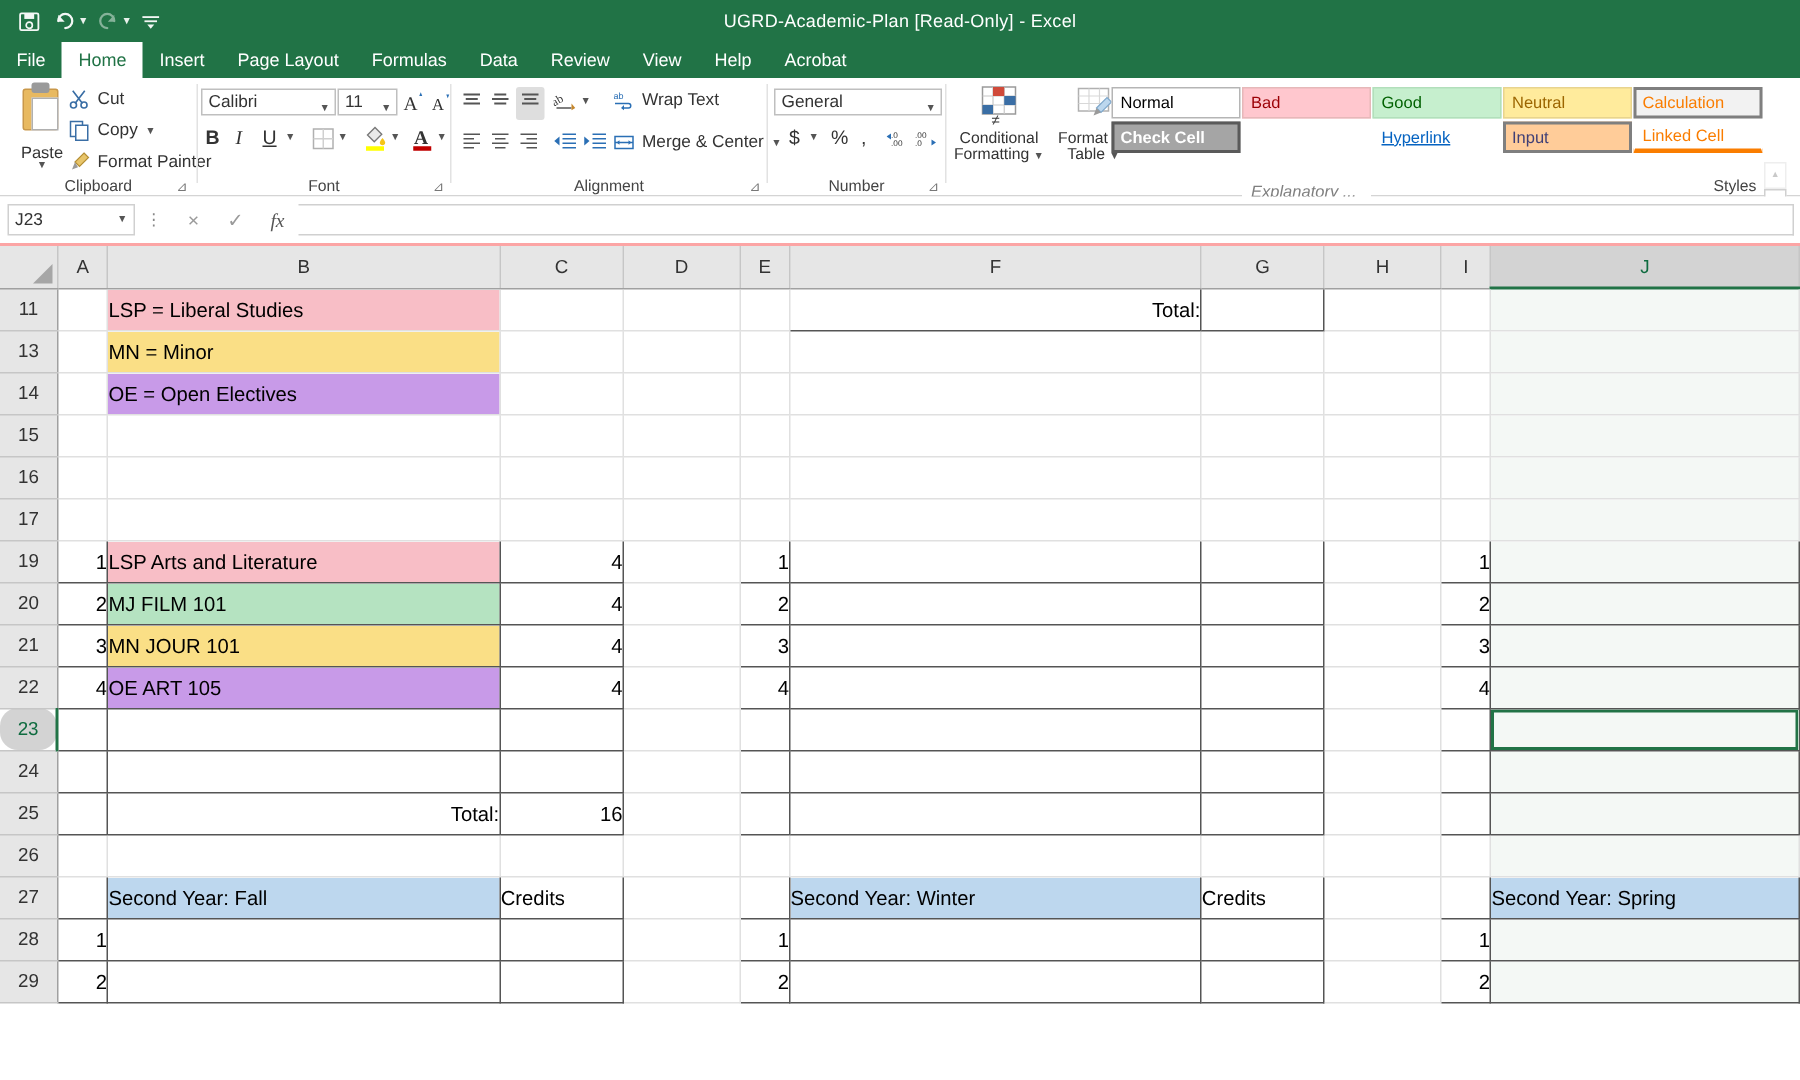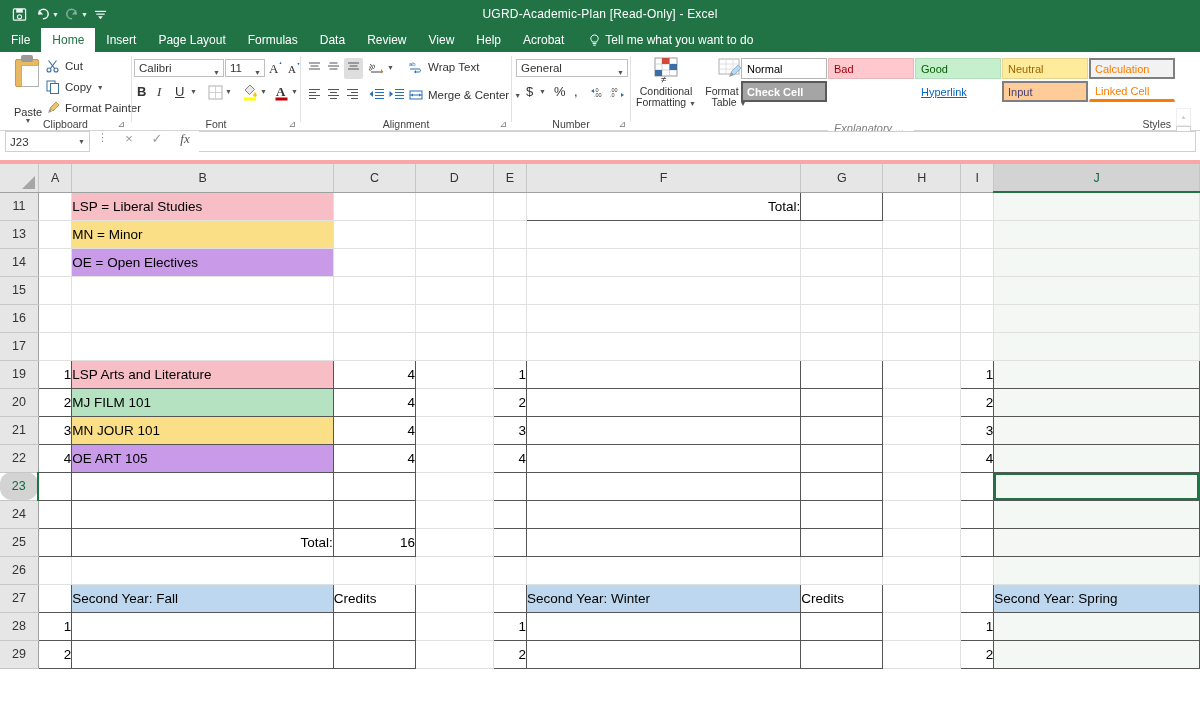--- a/index.html
+++ b/index.html
@@ -59,21 +59,21 @@
   .dialog-launcher {
     position: absolute; bottom: 2px; font-size: 9px; color: #777;
   }
 
   
   .paste-btn { position: absolute; left: 6px; top: 3px; width: 44px; text-align: center; }
   .clip-icon { width: 30px; height: 34px; margin: 0 auto; position: relative; }
   .clip-body { position: absolute; left: 2px; top: 4px; width: 24px; height: 28px; background: #e8b960; border: 1px solid #c9984a; border-radius: 2px; }
   .clip-top { position: absolute; left: 8px; top: 0px; width: 12px; height: 7px; background: #9a9a9a; border-radius: 2px; }
   .clip-page { position: absolute; left: 8px; top: 10px; width: 18px; height: 22px; background: #fff; border: 1px solid #b0b0b0; }
-  .paste-label { font-size: 11px; color: #333; margin-top: 17px; }
+  .paste-label { font-size: 11px; color: #333; margin-top: 7px; }
   .paste-caret { font-size: 7px; color: #555; line-height: 6px; }
   .clip-item {
     position: absolute; left: 46px; font-size: 11.5px; color: #333;
     display: flex; align-items: center; gap: 5px; white-space: nowrap;
   }
   .mini-ico { width: 14px; height: 14px; display: inline-block; position: relative; }
 
   
   .fontname {
     position: absolute; left: 134px; top: 7px; width: 90px; height: 18px;
@@ -110,22 +110,22 @@
   }
   .sc-arrows { position: absolute; left: 1176px; top: 56px; width: 15px; height: 54px; }
   .sc-arrow {
     width: 15px; height: 18px; border: 1px solid #d0d0d0; background: #fff;
     display: flex; align-items: center; justify-content: center; font-size: 6px; color: #666;
   }
 
   
   .fbar {
     position: absolute; top: 131px; left: 0; width: 1200px; height: 33px;
-    background: #fff; border-bottom: 4px solid #fca5a5;
-    display: flex; align-items: flex-start;
+    background: #fff; border-bottom: 2px solid #fca5a5;
+    display: flex; align-items: center;
   }
   .namebox {
     margin-left: 5px; width: 85px; height: 21px; border: 1px solid #d0d0d0;
     background: #fff; font-size: 11.5px; color: #333;
     display: flex; align-items: center; padding: 0 4px; position: relative;
   }
   .nb-caret { position: absolute; right: 4px; font-size: 7px; color: #555; }
   .fb-dots { margin: 0 7px; color: #888; font-size: 11px; letter-spacing: 0; }
   .fb-ico { width: 28px; text-align: center; color: #9a9a9a; font-size: 13px; }
   .fb-input {
@@ -235,30 +235,20 @@
     <div class="tab">File</div>
     <div class="tab active">Home</div>
     <div class="tab">Insert</div>
     <div class="tab">Page Layout</div>
     <div class="tab">Formulas</div>
     <div class="tab">Data</div>
     <div class="tab">Review</div>
     <div class="tab">View</div>
     <div class="tab">Help</div>
     <div class="tab">Acrobat</div>
-    <div class="tellme">
-      <span class="bulb">
-        <svg width="11" height="13" viewBox="0 0 11 13">
-            <path d="M5.5 1 C3.3 1 1.8 2.5 1.8 4.4 C1.8 5.9 3 6.8 3.4 8 L7.6 8 C8 6.8 9.2 5.9 9.2 4.4 C9.2 2.5 7.7 1 5.5 1 Z" fill="none" stroke="#fff" stroke-width="1"></path>
-            <rect x="3.6" y="9" width="3.8" height="1" fill="#fff"></rect>
-            <rect x="4.2" y="10.7" width="2.6" height="1" fill="#fff"></rect>
-          </svg>
-      </span>
-      <span>Tell me what you want to do</span>
-    </div>
   </div>
 
   <div class="ribbon">
 
     <div class="rgroup" style="left:0; width:131px;">
       <div class="paste-btn">
         <div class="clip-icon">
           <div class="clip-body"></div>
             <div class="clip-top"></div>
             <div class="clip-page"></div>

